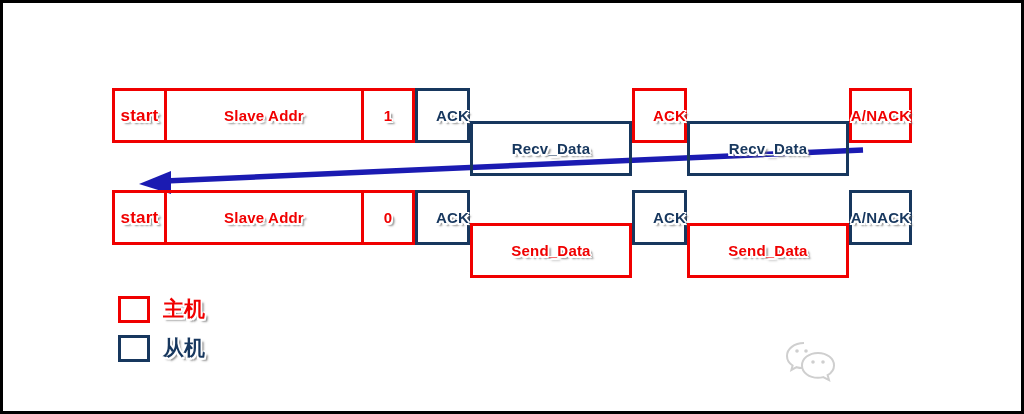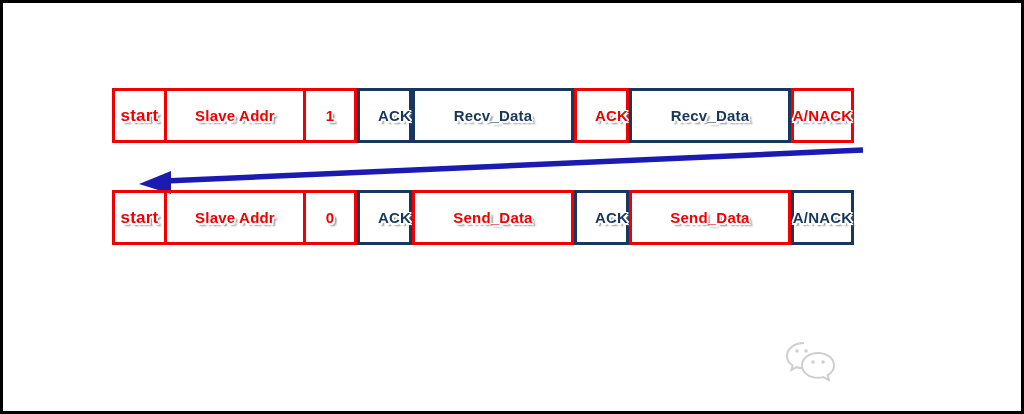--- a/index.html
+++ b/index.html
@@ -23,24 +23,24 @@
     font-weight:bold;
     font-size:15px;
     letter-spacing:.2px;
     background:transparent;
   }
   .cell.master{border:3px solid var(--master-red,#f00000);color:var(--master-red,#f00000);}
   .cell.slave{border:3px solid var(--slave-blue,#17375e);color:var(--slave-blue,#17375e);}
   
   .collapse{margin-left:-3px;}
   .w-start{width:55px;font-size:17px;}
-  .w-addr{width:142px;}
+  .w-addr{width:200px;}
   .w-bit{width:54px;}
   .w-ack{width:55px;padding-left:20px;}
-  .w-data{width:162px;}
+  .w-data{width:162px;margin-top:33px;}
   .w-anack{width:63px;}
   .w-stop{width:58px;font-size:17px;}
   
   .otext{
     text-shadow:
       -1.5px -1.5px 0 #fff, 1.5px -1.5px 0 #fff,
       -1.5px  1.5px 0 #fff, 1.5px  1.5px 0 #fff,
       -1.5px 0 0 #fff, 1.5px 0 0 #fff,
       0 -1.5px 0 #fff, 0 1.5px 0 #fff,
       3px 3px 2px rgba(110,110,110,.85);
@@ -126,20 +126,30 @@
         <span class="otext">ACK</span>
       </div>
     <div class="cell master w-data">
         <span class="otext">Send_Data</span>
       </div>
     <div class="cell slave w-anack">
         <span class="otext">A/NACK</span>
       </div>
   </div>
 
+  <div id="legend">
+    <div class="legend-item">
+      <span class="swatch master"></span>
+      <span class="legend-label master otext">主机</span>
+    </div>
+    <div class="legend-item">
+      <span class="swatch slave"></span>
+      <span class="legend-label slave otext">从机</span>
+    </div>
+  </div>
 
   <div id="watermark">
     <svg width="58" height="46" viewBox="0 0 58 46">
       <g fill="#ffffff" stroke="#cfcfcf" stroke-width="2">
         <path d="M21 4 C11 4 4 10 4 17 c0 4 2.2 7.3 5.6 9.5 L8.4 31 l5.2-2.8 c2.3.7 4.8 1 7.4.8"></path>
         <path d="M35 14 c-9 0-16 5.4-16 12.4 0 7 7 12.4 16 12.4 1.8 0 3.6-.2 5.2-.7 l5.8 3-1.4-5 c3.8-2.2 6.4-5.8 6.4-9.7 C51 19.4 44 14 35 14 Z"></path>
       </g>
       <g fill="#cfcfcf">
         <circle cx="14" cy="12" r="1.8"></circle>
         <circle cx="23" cy="12" r="1.8"></circle>

